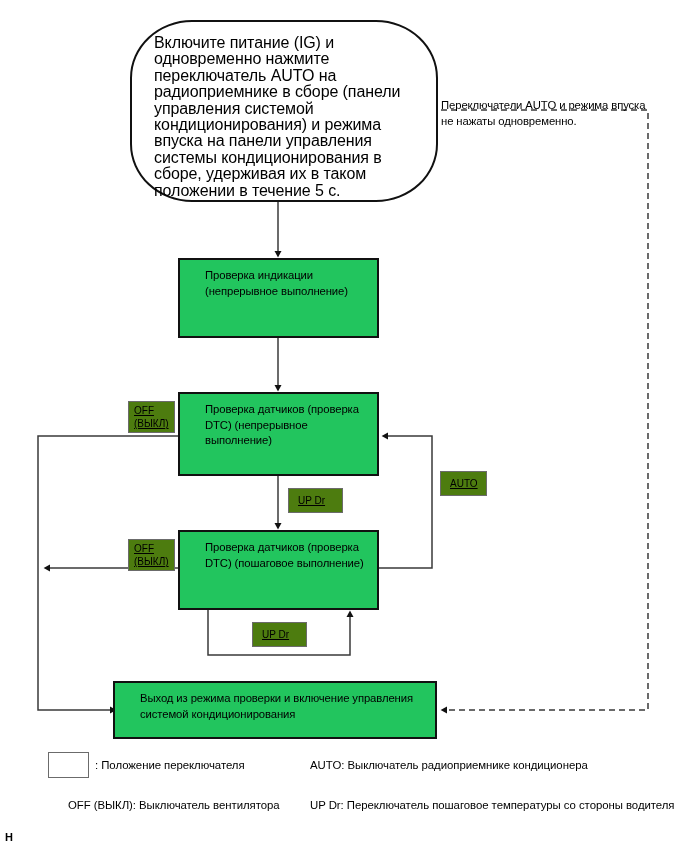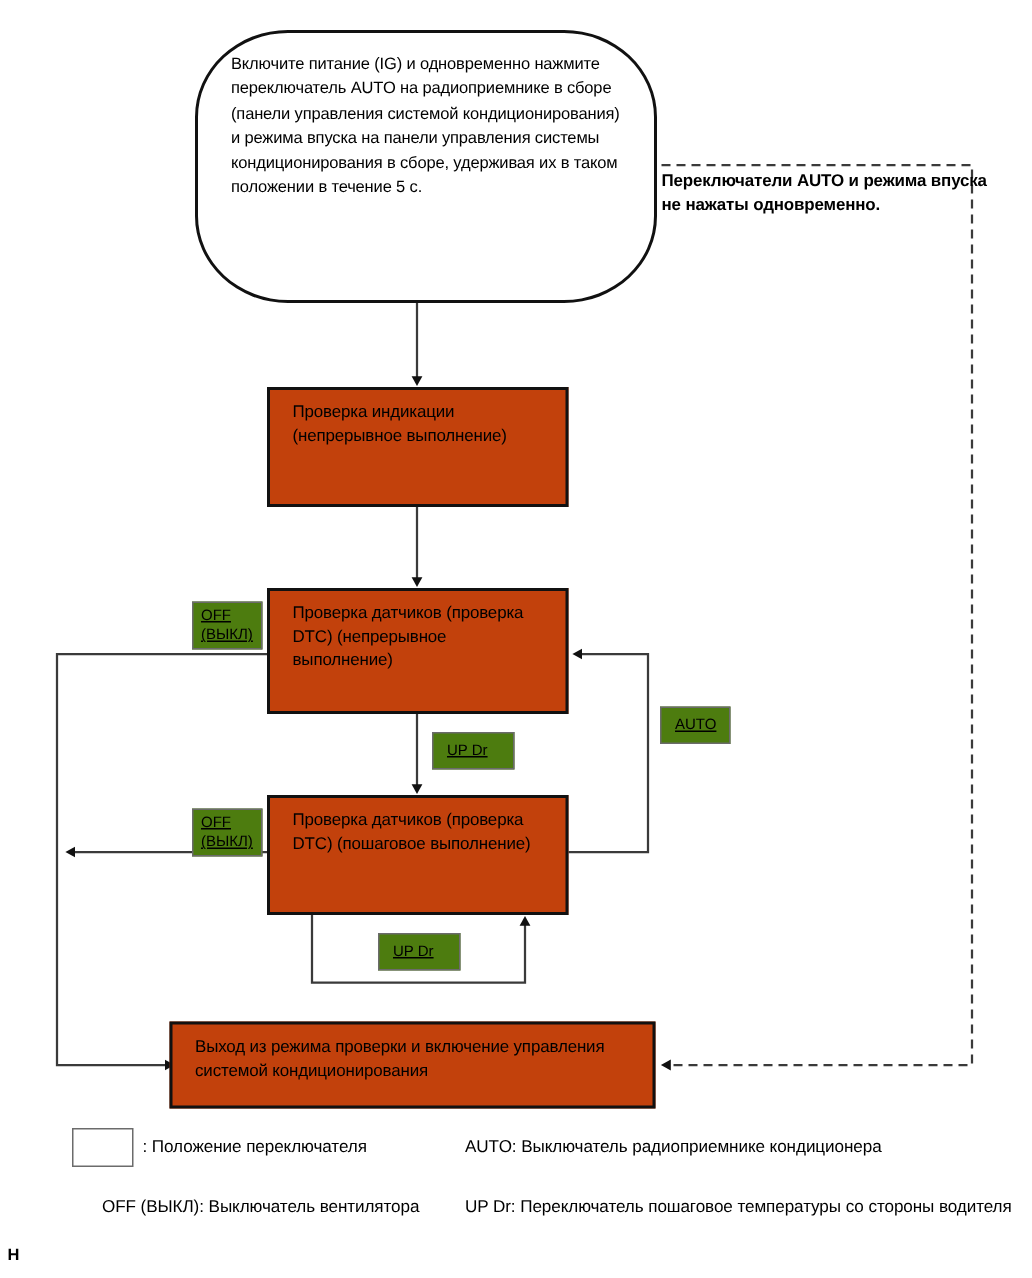--- a/index.html
+++ b/index.html
@@ -23,33 +23,33 @@
     position: absolute;
     left: 0; top: 0;
     width: 688px; height: 852px;
     pointer-events: none;
   }
 
   
   .node {
     position: absolute;
     border: 2px solid #111111;
-    background: #c2410c;
-    padding: 8px 10px 8px 15px;
+    background: #22c55e;
+    padding: 8px 10px 8px 25px;
     font-size: 11.3px;
     line-height: 15.5px;
     letter-spacing: -0.1px;
   }
   .node-start {
     position: absolute;
     border: 2.2px solid #111111;
     border-radius: 62px / 58px;
     background: #ffffff;
     padding: 13px 22px 16px 22px;
-    font-size: 11px;
+    font-size: 16px;
     line-height: 16.4px;
     letter-spacing: -0.1px;
   }
 
   
   .tag {
     position: absolute;
     border: 1.6px solid #6b6b6b;
     background: #4d7c0f;
     font-size: 10px;
@@ -133,21 +133,21 @@
 
     <g stroke="#3a3a3a" stroke-width="1.5" fill="none" stroke-dasharray="6,4">
       <path d="M441,110 L648,110 L648,710 L444,710" marker-end="url(#arrow-left)"></path>
     </g>
   </svg>
 
   <div class="node-start" style="left:130px; top:20px; width:308px; height:182px;">
     <span>Включите питание (IG) и одновременно нажмите переключатель AUTO на радиоприемнике в сборе (панели управления системой кондиционирования) и режима впуска на панели управления системы кондиционирования в сборе, удерживая их в таком положении в течение 5 с.</span>
   </div>
 
-  <div class="annotation" style="left:441px; top:113px; width:230px;font-weight:bold;">Переключатели AUTO и режима впуска
+  <div class="annotation" style="left:441px; top:97px; width:230px;">Переключатели AUTO и режима впуска
 не нажаты одновременно.</div>
 
   <div class="node" style="left:178px; top:258px; width:201px; height:80px;">
     <span>Проверка индикации (непрерывное выполнение)</span>
   </div>
 
   <div class="node" style="left:178px; top:392px; width:201px; height:84px;">
     <span>Проверка датчиков (проверка DTC) (непрерывное выполнение)</span>
   </div>
 

